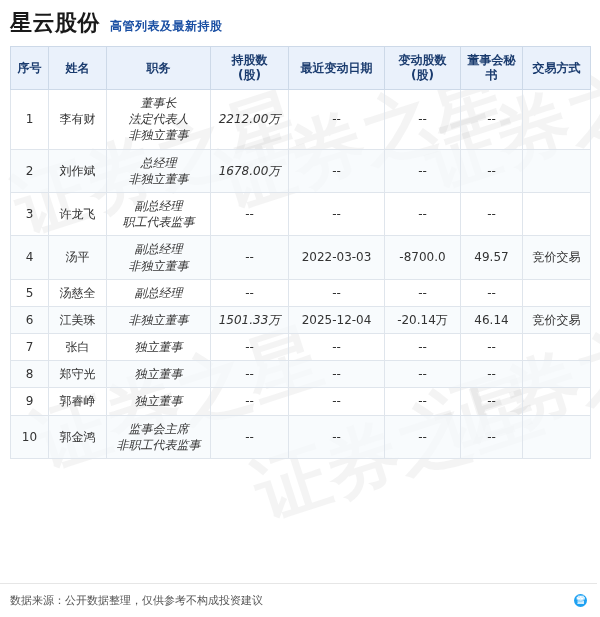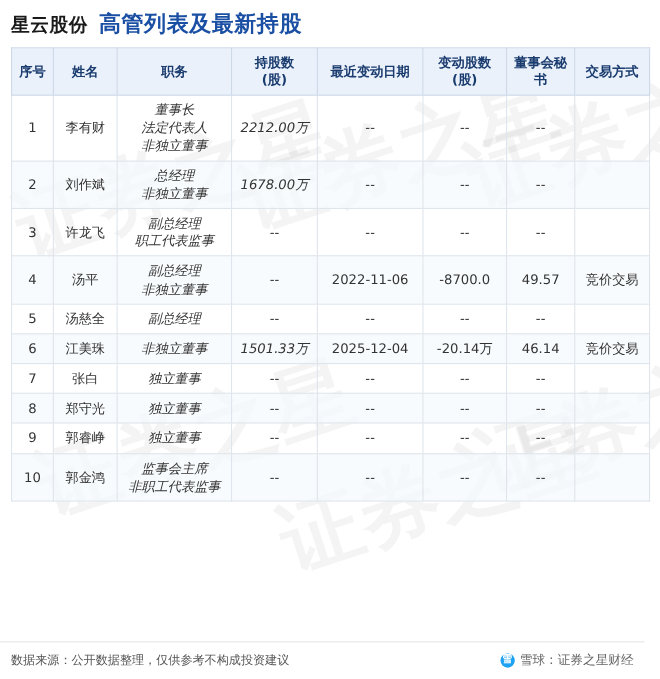--- a/index.html
+++ b/index.html
@@ -23,27 +23,27 @@
     padding: 0;
   }
   
   .header {
     padding: 8px 10px 8px 10px;
     display: flex;
     align-items: baseline;
     gap: 10px;
   }
   .brand {
-    font-size: 17px;
+    font-size: 22px;
     font-weight: bold;
     color: #1a1a1a;
     letter-spacing: 0.5px;
   }
   .title {
-    font-size: 20px;
+    font-size: 12px;
     font-weight: bold;
     color: #1a4fa3;
     letter-spacing: 0.5px;
   }
   
   .wm {
     position: absolute;
     color: rgba(0,0,0,0.045);
     font-weight: bold;
     pointer-events: none;
@@ -94,21 +94,21 @@
   .num { color: #333; font-style: italic; }
   .multi span { display: block; font-style: italic; }
   .neg { color: #e03131; }
   .price { color: #2f9e44; }
   .dash { color: #555; }
 
   
   .footer {
     position: absolute;
     left: 0;
-    right: 14px;
+    right: 3px;
     bottom: 0;
     height: 34px;
     border-top: 1px solid #e6e6e6;
     display: flex;
     align-items: center;
     justify-content: space-between;
     padding: 0 10px;
     box-sizing: border-box;
     background: #fff;
   }
@@ -236,21 +236,21 @@
         <td></td>
       </tr>
       <tr class="alt">
         <td>4</td>
         <td>汤平</td>
         <td class="multi">
           <span>副总经理</span>
           <span>非独立董事</span>
         </td>
         <td class="dash">--</td>
-        <td>2022-11-06</td>
+        <td>2022-03-03</td>
         <td class="neg">-8700.0</td>
         <td class="price">49.57</td>
         <td>竞价交易</td>
       </tr>
       <tr>
         <td>5</td>
         <td>汤慈全</td>
         <td class="multi">
           <span>副总经理</span>
         </td>
@@ -321,17 +321,16 @@
         <td class="dash">--</td>
         <td></td>
       </tr>
     </tbody>
   </table>
 
   <div class="footer">
     <div class="footer-note">数据来源：公开数据整理，仅供参考不构成投资建议</div>
     <div class="footer-brand">
       <span class="xq-icon">雪</span>
-      <span>雪球：证券之星财经</span>
     </div>
   </div>
 
 </div>
 
 </body></html>

